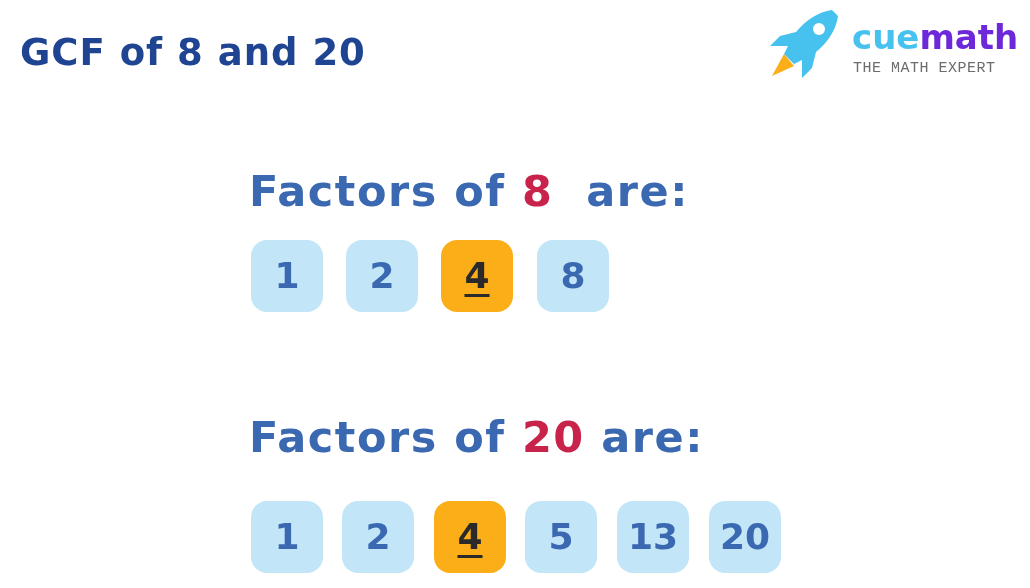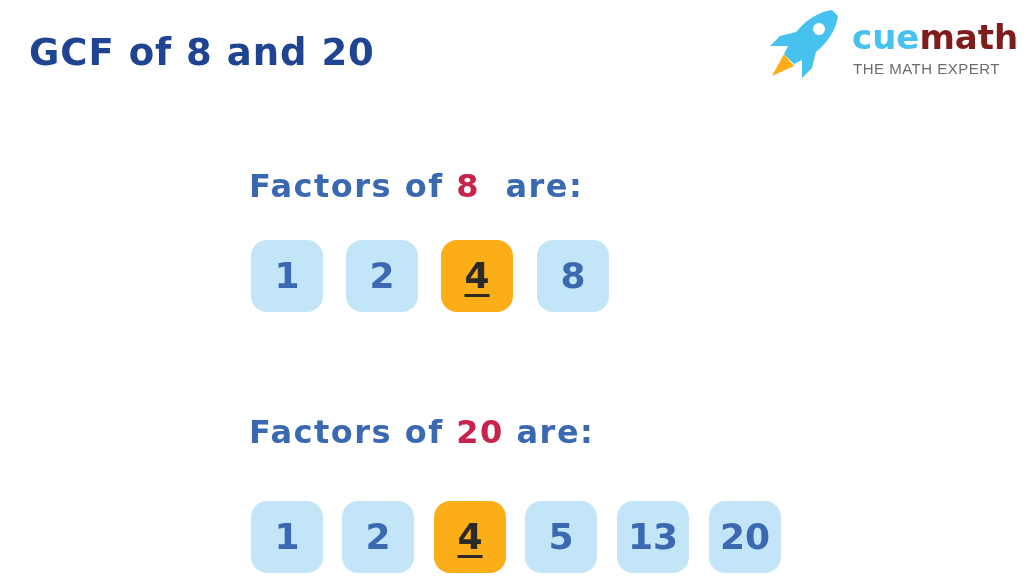--- a/index.html
+++ b/index.html
@@ -1,37 +1,37 @@
 <!DOCTYPE html>
 <html><head>
 <meta charset="utf-8">
 <style>
   html, body { margin: 0; padding: 0; }
   body {
     width: 1030px; height: 588px; background: #ffffff; position: relative; overflow: hidden;
     font-family: "DejaVu Sans", "Liberation Sans", sans-serif;
   }
   .title {
-    position: absolute; left: 29px; top: 34px; font-size: 37px; font-weight: bold;
+    position: absolute; left: 20px; top: 34px; font-size: 37px; font-weight: bold;
     color: #1f4592; letter-spacing: 1px; line-height: 1;
   }
   .logo { position: absolute; left: 762px; top: 6px; width: 260px; height: 80px; }
   .logo svg { position: absolute; left: 0; top: 0; }
   .logo-word {
     position: absolute; left: 90px; top: 14px; font-size: 34px; font-weight: bold; line-height: 1;
     letter-spacing: 0px;
   }
   .logo-word .cue { color: #47c2ef; margin-top: 16px; }
-  .logo-word .math { color: #7f1d1d; }
+  .logo-word .math { color: #6d28d9; }
   .logo-tag {
     position: absolute; left: 91px; top: 54px; font-size: 15px; color: #6c6c6c; letter-spacing: 0.5px;
-    font-family: Liberation Sans, sans-serif; white-space: nowrap;
+    font-family: Liberation Mono, monospace; white-space: nowrap;
   }
   .heading {
-    position: absolute; left: 249px; font-size: 32px; font-weight: bold; color: #3a68b1;
+    position: absolute; left: 249px; font-size: 43px; font-weight: bold; color: #3a68b1;
     letter-spacing: 1.5px; line-height: 1; white-space: nowrap;
   }
   .heading .num { color: #c8234b; }
   .h1 { top: 170px; }
   .h2 { top: 416px; }
   .box {
     position: absolute; width: 72px; height: 72px; border-radius: 16px; background: #c2e6f7;
     color: #3a68b1; font-size: 36px; font-weight: bold; display: flex; align-items: center;
     justify-content: center; line-height: 1;
   }

